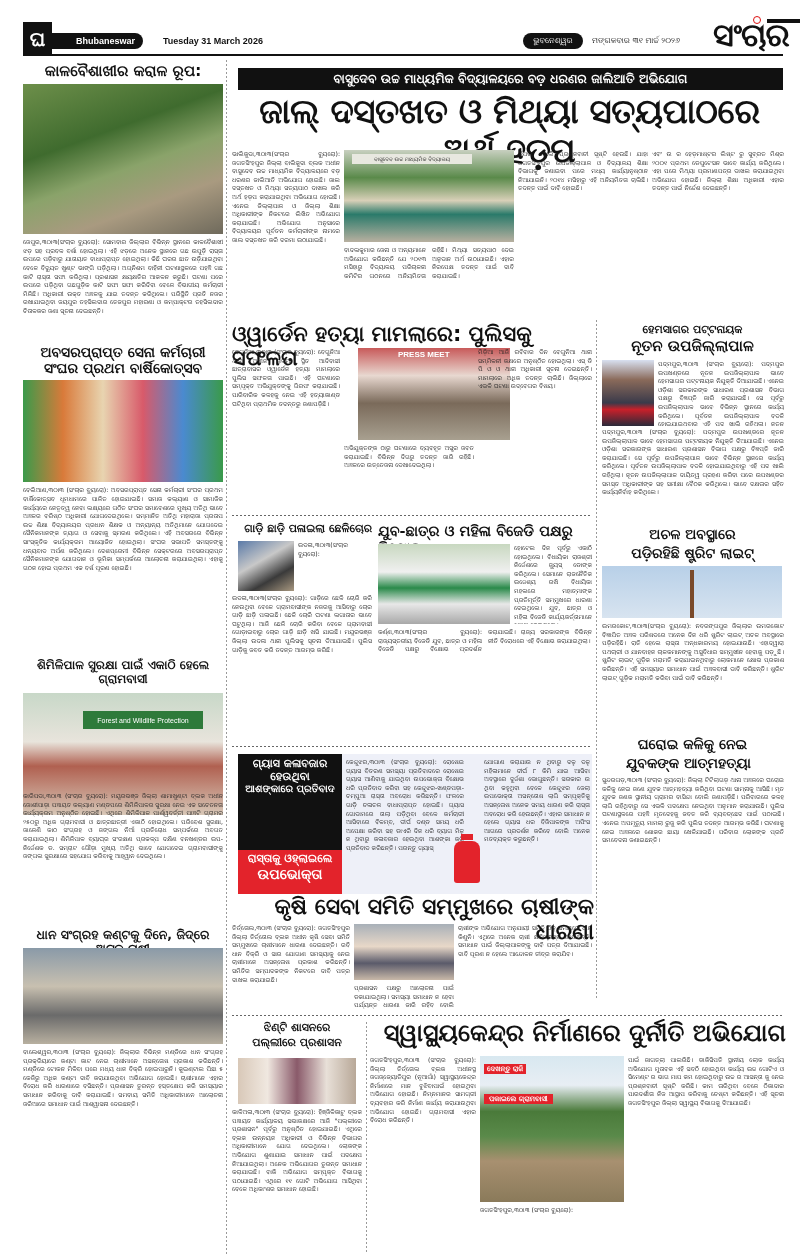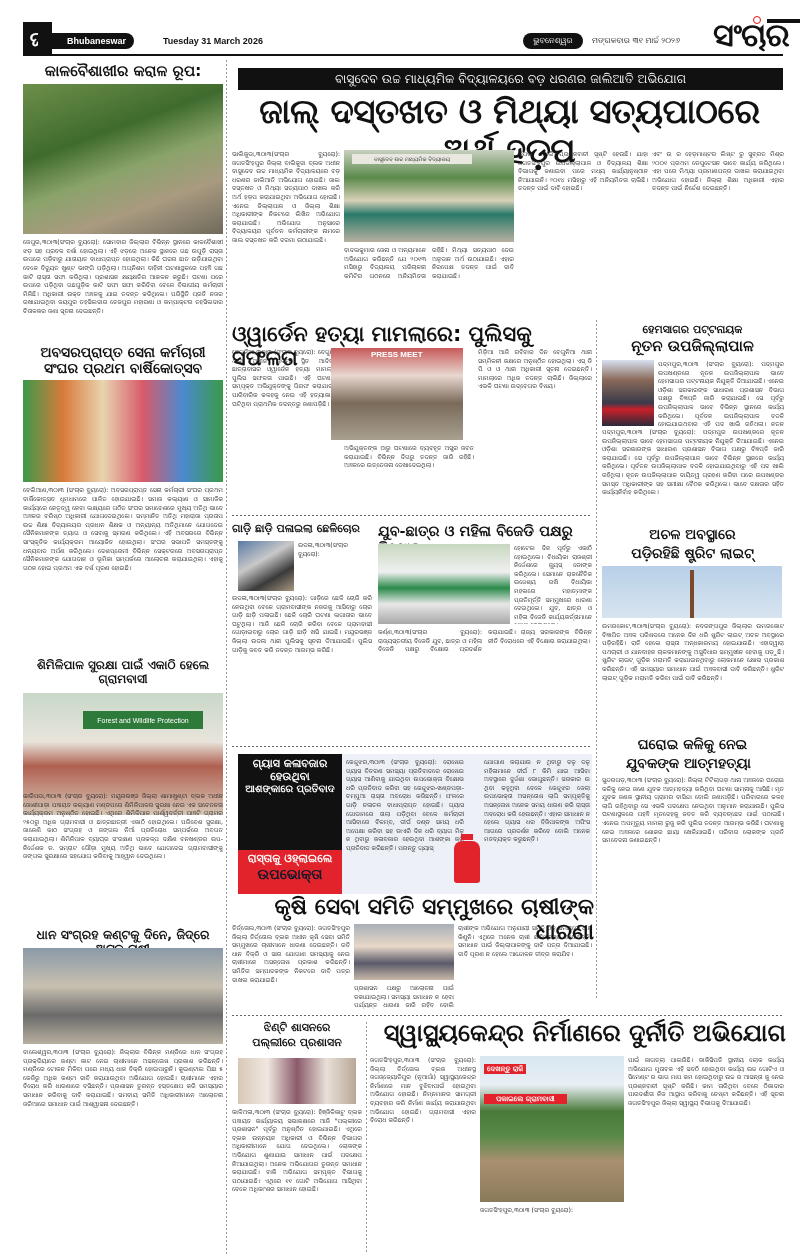--- a/index.html
+++ b/index.html
@@ -2,21 +2,21 @@
 <html><head>
 <meta charset="utf-8">
 <style>
   *{box-sizing:border-box;margin:0;padding:0}
   html,body{width:800px;height:1259px;background:#fff;overflow:hidden}
   body{font-family:"DejaVu Sans",sans-serif;color:#111;position:relative}
   .abs{position:absolute}
   
   .mast{left:23px;top:22px;width:760px;height:34px}
   .pageno{left:0;top:0;width:29px;height:34px;background:#111;color:#fff;font-size:20px;font-weight:bold;display:flex;align-items:center;justify-content:center}
-  .cityL{left:15px;top:11px;width:96px;height:16px;background:#111;color:#fff;border-radius:0 9px 9px 0;font-size:9px;font-weight:bold;display:flex;align-items:center;padding-left:29px;font-family:"Liberation Sans",sans-serif}
+  .cityL{left:24px;top:11px;width:96px;height:16px;background:#111;color:#fff;border-radius:0 9px 9px 0;font-size:9px;font-weight:bold;display:flex;align-items:center;padding-left:29px;font-family:"Liberation Sans",sans-serif}
   .dateL{left:140px;top:11px;font-size:9px;font-weight:bold;font-family:"Liberation Sans",sans-serif;line-height:16px}
   .rule{left:0;top:32px;width:760px;height:2px;background:#111}
   .cityR{left:500px;top:11px;width:60px;height:16px;background:#111;color:#fff;border-radius:9px;font-size:8px;display:flex;align-items:center;justify-content:center}
   .dateR{left:569px;top:11px;font-size:8px;line-height:16px}
   .logo{left:690px;top:-6px;font-size:32px;font-weight:bold;letter-spacing:-1px;font-family:"DejaVu Serif",serif}
   .logo-dot{left:730px;top:-6px;width:8px;height:8px;border-radius:50%;border:1.5px solid #d11}
   .logo-tag{left:744px;top:-3px;width:34px;height:4px;background:#111}
   
   .hl{font-weight:bold;text-align:center;line-height:1.15}
   .body{font-size:6.2px;line-height:8.6px;color:#222;text-align:justify;overflow:hidden}
@@ -54,33 +54,33 @@
   <div class="hl" style="font-size:12px;margin-top:3px">ଶିମିଳିପାଳ ସୁରକ୍ଷା ପାଇଁ ଏକାଠି ହେଲେ ଗ୍ରାମବାସୀ</div>
   <div class="photo abs" style="left:0;top:633px;width:200px;height:122px;background:linear-gradient(180deg,#c8d8c8 0%,#e8e4dc 40%,#b06050 60%,#d8c8b8 100%)">
     <div style="margin:18px 0 0 60px;width:120px;height:18px;background:#2e7a3a;color:#fff;font-size:7px;font-family:'Liberation Sans',sans-serif;display:flex;align-items:center;justify-content:center">Forest and Wildlife Protection</div>
   </div>
   <div class="body abs" style="left:0;top:732px;width:200px;height:128px">କାରିପଦା,୩୦ା୩ (ସଂଚାର ବ୍ୟୁରୋ): ମୟୂରଭଞ୍ଜ ଜିଲ୍ଲା ଶାମାଖୁଣ୍ଟା ବ୍ଲକ ଅଧୀନ ଜୋଶୀପାଡ଼ା ପଞ୍ଚାୟତ କଲ୍ୟାଣ ମଣ୍ଡପରେ ଶିମିଳିପାଳର ସୁରକ୍ଷା ନେଇ ଏକ ସଚେତନତା କାର୍ଯ୍ୟକ୍ରମ ଅନୁଷ୍ଠିତ ହୋଇଛି। ଏଥିରେ ଶିମିଳିପାଳ ପାର୍ଶ୍ୱବର୍ତ୍ତୀ ପାଞ୍ଚଟି ଗ୍ରାମର ୨୫୦ରୁ ଅଧିକ ଗ୍ରାମବାସୀ ଓ ଛାତ୍ରଛାତ୍ରୀ ଏକାଠି ହୋଇଥିଲେ। ପରିବେଶ ସୁରକ୍ଷା, ଜାଳେଣି କାଠ ସଂଗ୍ରହ ଓ ଜଙ୍ଗଲ ନିଆଁ ପ୍ରତିରୋଧ ସମ୍ପର୍କରେ ଅବଗତ କରାଯାଇଥିଲା। ଶିମିଳିପାଳ ବ୍ୟାଘ୍ର ସଂରକ୍ଷଣ ପ୍ରକଳ୍ପ ଦକ୍ଷିଣ ବନଖଣ୍ଡର ଉପ-ନିର୍ଦ୍ଦେଶକ ଡ. ସମ୍ରାଟ ଗୌଡ଼ା ମୁଖ୍ୟ ଅତିଥି ଭାବେ ଯୋଗଦେଇ ଗ୍ରାମବାସୀଙ୍କୁ ଜଙ୍ଗଲ ସୁରକ୍ଷାରେ ସହଯୋଗ କରିବାକୁ ଆହ୍ୱାନ ଦେଇଥିଲେ।</div>
   <div class="hl abs" style="left:0;top:868px;width:200px;font-size:12.5px">ଧାନ ସଂଗ୍ରହ କଣ୍ଟକୁ ଦିନେ, ଜିଦ୍‌ରେ ଅଟଳ ଚାଷୀ</div>
   <div class="photo abs" style="left:0;top:888px;width:200px;height:96px;background:linear-gradient(180deg,#8a9aa8 0%,#c8c0b0 40%,#6a6a6a 70%,#b8b0a0 100%)"></div>
   <div class="body abs" style="left:0;top:988px;width:200px;height:205px">ବାଲେଶ୍ୱର,୩୦ା୩ (ସଂଚାର ବ୍ୟୁରୋ): ଜିଲ୍ଲାର ବିଭିନ୍ନ ମଣ୍ଡିରେ ଧାନ ସଂଗ୍ରହ ପ୍ରକ୍ରିୟାରେ କଣ୍ଟା କାଟ ନେଇ ଚାଷୀମାନେ ଅସନ୍ତୋଷ ପ୍ରକାଶ କରିଛନ୍ତି। ମଣ୍ଡିରେ ଟୋକନ ମିଳିବା ପରେ ମଧ୍ୟ ଧାନ ବିକ୍ରି ହୋଇପାରୁନି। କୁଇଣ୍ଟାଲ ପିଛା ୫ କେଜିରୁ ଅଧିକ କଣ୍ଟା ଦାବି କରାଯାଉଥିବା ଅଭିଯୋଗ ହୋଇଛି। ଚାଷୀମାନେ ଏହାର ବିରୋଧ କରି ଧାରଣାରେ ବସିଛନ୍ତି। ପ୍ରଶାସନ ତୁରନ୍ତ ହସ୍ତକ୍ଷେପ କରି ସମସ୍ୟାର ସମାଧାନ କରିବାକୁ ଦାବି କରାଯାଇଛି। ସମବାୟ ସମିତି ଅଧିକାରୀମାନେ ଆଲୋଚନା ଜରିଆରେ ସମାଧାନ ପାଇଁ ଆଶ୍ୱାସନା ଦେଇଛନ୍ତି।</div>
 </div>
 
-<div class="abs" style="left:238px;top:68px;width:545px;height:22px;background:#111;color:#fff;font-size:12.5px;font-weight:normal;display:flex;align-items:center;justify-content:center">ବାସୁଦେବ ଉଚ୍ଚ ମାଧ୍ୟମିକ ବିଦ୍ୟାଳୟରେ ବଡ଼ ଧରଣର ଜାଲିଆତି ଅଭିଯୋଗ</div>
+<div class="abs" style="left:238px;top:68px;width:545px;height:22px;background:#111;color:#fff;font-size:12.5px;font-weight:bold;display:flex;align-items:center;justify-content:center">ବାସୁଦେବ ଉଚ୍ଚ ମାଧ୍ୟମିକ ବିଦ୍ୟାଳୟରେ ବଡ଼ ଧରଣର ଜାଲିଆତି ଅଭିଯୋଗ</div>
 <div class="abs hl" style="left:232px;top:92px;width:555px;font-size:34px;letter-spacing:-0.5px">ଜାଲ୍ ଦସ୍ତଖତ ଓ ମିଥ୍ୟା ସତ୍ୟପାଠରେ ଅର୍ଥ ହଡ଼ପ</div>
 <div class="abs body" style="left:232px;top:150px;width:108px;height:166px">ଭାଲିକୁଦା,୩୦ା୩(ସଂଚାର ବ୍ୟୁରୋ): ଜଗତସିଂହପୁର ଜିଲ୍ଲା ବାଲିକୁଦା ବ୍ଲକ ଅଧୀନ ବାସୁଦେବ ଉଚ୍ଚ ମାଧ୍ୟମିକ ବିଦ୍ୟାଳୟରେ ବଡ଼ ଧରଣର ଜାଲିଆତି ଅଭିଯୋଗ ହୋଇଛି। ଜାଲ ଦସ୍ତଖତ ଓ ମିଥ୍ୟା ସତ୍ୟପାଠ ଦାଖଲ କରି ଅର୍ଥ ହଡ଼ପ କରାଯାଇଥିବା ଅଭିଯୋଗ ହୋଇଛି। ଏନେଇ ଜିଲ୍ଲାପାଳ ଓ ଜିଲ୍ଲା ଶିକ୍ଷା ଅଧିକାରୀଙ୍କ ନିକଟରେ ଲିଖିତ ଅଭିଯୋଗ କରାଯାଇଛି। ଅଭିଯୋଗ ଅନୁସାରେ ବିଦ୍ୟାଳୟର ପୂର୍ବତନ କର୍ମଚାରୀଙ୍କ ନାମରେ ଜାଲ ଦସ୍ତଖତ କରି ଦରମା ଉଠାଯାଇଛି।</div>
 <div class="abs photo" style="left:344px;top:150px;width:170px;height:92px;background:linear-gradient(180deg,#c8d0c0 0%,#5a8a4a 30%,#d8d0b8 55%,#2a7a6a 70%,#b8b0a0 100%)">
   <div style="margin:4px 0 0 8px;width:120px;height:10px;background:#e8e8e0;font-size:5.5px;color:#222;display:flex;align-items:center;justify-content:center">ବାସୁଦେବ ଉଚ୍ଚ ମାଧ୍ୟମିକ ବିଦ୍ୟାଳୟ</div>
 </div>
 <div class="abs body" style="left:344px;top:246px;width:170px;height:70px;column-count:2;column-gap:6px">ବାଦଲକୁମାର ଜେନା ଓ ଅନ୍ୟମାନେ ଅଭିଯୋଗ କରିଛନ୍ତି ଯେ ୨୦୧୩ ମସିହାରୁ ବିଦ୍ୟାଳୟ ପରିଚାଳନା କମିଟିର ଗଠନରେ ଅନିୟମିତତା ରହିଛି। ମିଥ୍ୟା ସତ୍ୟପାଠ ଦେଇ ଅନୁଦାନ ଅର୍ଥ ଉଠାଯାଇଛି। ଏହାର ନିରପେକ୍ଷ ତଦନ୍ତ ପାଇଁ ଦାବି କରାଯାଇଛି।</div>
 <div class="abs body" style="left:518px;top:150px;width:130px;height:166px">କିପରି, ବୋଲି ପ୍ରଶ୍ନବାଚୀ ସୃଷ୍ଟି ହେଉଛି। ଯାହା ଜଗତସିଂହପୁର ଉପଜିଲ୍ଲାପାଳ ଓ ବିଦ୍ୟାଳୟ ଶିକ୍ଷା ବିଭାଗକୁ ଜଣାଇବା ପରେ ମଧ୍ୟ କାର୍ଯ୍ୟାନୁଷ୍ଠାନ ନିଆଯାଇନି। ୨୦୧୪ ମସିହାରୁ ଏହି ଅନିୟମିତତା ଚାଲିଛି। ତଦନ୍ତ ପାଇଁ ଦାବି ହୋଇଛି।</div>
 <div class="abs body" style="left:652px;top:150px;width:132px;height:166px">ଏବଂ ଉ ର ହେଡ଼ମାଷ୍ଟର ଲିଷ୍ଟ ରୁ ସୁବ୍ରତ ମିଶ୍ର ୨୦୦୧ ପ୍ରଥମ ଡେପୁଟେସନ ଭାବେ କାର୍ଯ୍ୟ କରିଥିଲେ। ଏହା ପରେ ମିଥ୍ୟା ପ୍ରମାଣପତ୍ର ଦାଖଲ କରାଯାଇଥିବା ଅଭିଯୋଗ ହୋଇଛି। ଜିଲ୍ଲା ଶିକ୍ଷା ଅଧିକାରୀ ଏହାର ତଦନ୍ତ ପାଇଁ ନିର୍ଦ୍ଦେଶ ଦେଇଛନ୍ତି।</div>
 
 <div class="abs hl" style="left:232px;top:322px;width:360px;font-size:21px;text-align:left">ଓ୍ୱାର୍ଡେନ ହତ୍ୟା ମାମଲାରେ: ପୁଲିସକୁ ସଫଳତା</div>
 <div class="abs body" style="left:232px;top:348px;width:108px;height:150px">ବେଗୁନିଆ,୩୦ା୩ (ସଂଚାର ବ୍ୟୁରୋ): ବେଗୁନିଆ ଥାନା ଅଧୀନ ଜଳମା ସ୍ଥିତ ଆଦିବାସୀ ଛାତ୍ରାବାସର ଓ୍ୱାର୍ଡେନ ହତ୍ୟା ମାମଲାରେ ପୁଲିସ ସଫଳତା ପାଇଛି। ଏହି ଘଟଣାରେ ସମ୍ପୃକ୍ତ ଅଭିଯୁକ୍ତଙ୍କୁ ଗିରଫ କରାଯାଇଛି। ପାରିବାରିକ କଳହକୁ ନେଇ ଏହି ହତ୍ୟାକାଣ୍ଡ ଘଟିଥିବା ପ୍ରାଥମିକ ତଦନ୍ତରୁ ଜଣାପଡ଼ିଛି।</div>
-<div class="abs photo" style="left:331px;top:348px;width:132px;height:92px;background:linear-gradient(180deg,#c85a5a 0%,#e8d8d0 30%,#7a6a5a 60%,#a8a090 100%)">
+<div class="abs photo" style="left:358px;top:348px;width:152px;height:92px;background:linear-gradient(180deg,#c85a5a 0%,#e8d8d0 30%,#7a6a5a 60%,#a8a090 100%)">
   <div style="margin:2px 0 0 40px;font-size:8px;color:#fff;font-weight:bold;font-family:'Liberation Sans',sans-serif">PRESS MEET</div>
 </div>
 <div class="abs body" style="left:344px;top:444px;width:130px;height:54px">ଅଭିଯୁକ୍ତଙ୍କ ଠାରୁ ଘଟଣାରେ ବ୍ୟବହୃତ ଅସ୍ତ୍ର ଜବତ କରାଯାଇଛି। ବିଭିନ୍ନ ଦିଗରୁ ତଦନ୍ତ ଜାରି ରହିଛି। ଅଞ୍ଚଳରେ ଉତ୍ତେଜନା ଦେଖାଦେଇଥିଲା।</div>
 <div class="abs body" style="left:478px;top:348px;width:114px;height:150px">ମିଡ଼ିଆ ଆଜି ରବିବାର ଦିନ ବେଗୁନିଆ ଥାନା ସମ୍ମିଳନୀ କକ୍ଷରେ ଅନୁଷ୍ଠିତ ହୋଇଥିଲା। ଏସ୍ ଡି ପି ଓ ଓ ଥାନା ଅଧିକାରୀ ସୂଚନା ଦେଇଛନ୍ତି। ମାମଲାରେ ଅଧିକ ତଦନ୍ତ ଚାଲିଛି। ଜିଲ୍ଲାରେ ଏଭଳି ଘଟଣା ଉଦ୍ବେଗର ବିଷୟ।</div>
 <div class="abs hsep" style="left:232px;top:515px;width:360px"></div>
 
 <div class="abs hl" style="left:600px;top:324px;width:185px;font-size:11px">ହେମସାଗର ପଟ୍ଟନାୟକ</div>
 <div class="abs hl" style="left:600px;top:338px;width:185px;font-size:15px">ନୂତନ ଉପଜିଲ୍ଲାପାଳ</div>
 <div class="abs photo" style="left:602px;top:360px;width:52px;height:66px;background:linear-gradient(180deg,#d8e0f0 0%,#8a6a5a 30%,#3a3a4a 65%,#c8202a 75%,#2a2a3a 100%)"></div>
 <div class="abs body" style="left:658px;top:360px;width:126px;height:66px">ପଦ୍ମପୁର,୩୦ା୩ (ସଂଚାର ବ୍ୟୁରୋ): ପଦ୍ମପୁର ଉପଖଣ୍ଡରେ ନୂତନ ଉପଜିଲ୍ଲାପାଳ ଭାବେ ହେମସାଗର ପଟ୍ଟନାୟକ ନିଯୁକ୍ତି ଦିଆଯାଇଛି। ଏନେଇ ଓଡ଼ିଶା ସରକାରଙ୍କ ସାଧାରଣ ପ୍ରଶାସନ ବିଭାଗ ପକ୍ଷରୁ ବିଜ୍ଞପ୍ତି ଜାରି କରାଯାଇଛି। ସେ ପୂର୍ବରୁ ଉପଜିଲ୍ଲାପାଳ ଭାବେ ବିଭିନ୍ନ ସ୍ଥାନରେ କାର୍ଯ୍ୟ କରିଥିଲେ। ପୂର୍ବତନ ଉପଜିଲ୍ଲାପାଳ ବଦଳି ହୋଇଯାଇଥିବାରୁ ଏହି ପଦ ଖାଲି ରହିଥିଲା। ନୂତନ ଉପଜିଲ୍ଲାପାଳ ଦାୟିତ୍ୱ ଗ୍ରହଣ କରିବା ପରେ ଉପଖଣ୍ଡର ସମସ୍ତ ଅଧିକାରୀଙ୍କ ସହ ସମୀକ୍ଷା ବୈଠକ କରିଥିଲେ। ଭାବେ ଦକ୍ଷତାର ସହିତ କାର୍ଯ୍ୟନିର୍ବାହ କରିଥିଲେ।</div>
@@ -88,39 +88,39 @@
 <div class="abs hl" style="left:600px;top:526px;width:185px;font-size:14px">ଅଚଳ ଅବସ୍ଥାରେ</div>
 <div class="abs hl" style="left:600px;top:545px;width:185px;font-size:14px">ପଡ଼ିରହିଛି ଷ୍ଟ୍ରିଟ ଲାଇଟ୍</div>
 <div class="abs photo" style="left:602px;top:566px;width:180px;height:52px;background:linear-gradient(180deg,#b8d0e8 0%,#d8e4f0 100%)">
   <div style="margin:4px 0 0 88px;width:4px;height:48px;background:#7a4a2a"></div>
 </div>
 <div class="abs body" style="left:602px;top:622px;width:182px;height:112px">ଉମରକୋଟ,୩୦ା୩(ସଂଚାର ବ୍ୟୁରୋ): ନବରଙ୍ଗପୁର ଜିଲ୍ଲାର ଉମରକୋଟ ବିଜ୍ଞାପିତ ଅଞ୍ଚଳ ପରିଷଦରେ ଅନେକ ଦିନ ଧରି ଷ୍ଟ୍ରିଟ ଲାଇଟ୍ ଅଚଳ ଅବସ୍ଥାରେ ପଡ଼ିରହିଛି। ରାତି ହେଲେ ରାସ୍ତା ଅନ୍ଧକାରମୟ ହୋଇଯାଉଛି। ଏହାଦ୍ୱାରା ପଥଚାରୀ ଓ ଯାନବାହନ ଚାଳକମାନଙ୍କୁ ଅସୁବିଧାର ସମ୍ମୁଖୀନ ହେବାକୁ ପଡ଼ୁଛି। ଷ୍ଟ୍ରିଟ ଲାଇଟ୍ ଗୁଡ଼ିକ ମରାମତି କରାଯାଇନଥିବାରୁ ଲୋକମାନେ କ୍ଷୋଭ ପ୍ରକାଶ କରିଛନ୍ତି। ଏହି ସମସ୍ୟାର ସମାଧାନ ପାଇଁ ଅଞ୍ଚଳବାସୀ ଦାବି କରିଛନ୍ତି। ଷ୍ଟ୍ରିଟ ଲାଇଟ୍ ଗୁଡ଼ିକ ମରାମତି କରିବା ପାଇଁ ଦାବି କରିଛନ୍ତି।</div>
 <div class="abs hl" style="left:600px;top:736px;width:185px;font-size:14px">ଘରୋଇ କଳିକୁ ନେଇ</div>
 <div class="abs hl" style="left:596px;top:755px;width:185px;font-size:14px">ଯୁବକଙ୍କ ଆତ୍ମହତ୍ୟା</div>
 <div class="abs body" style="left:602px;top:776px;width:182px;height:222px">ସୁନ୍ଦରଗଡ଼,୩୦ା୩ (ସଂଚାର ବ୍ୟୁରୋ): ଜିଲ୍ଲା ଟିଟିଲାଗଡ଼ ଥାନା ଅଞ୍ଚଳରେ ଘରୋଇ କଳିକୁ ନେଇ ଜଣେ ଯୁବକ ଆତ୍ମହତ୍ୟା କରିଥିବା ଘଟଣା ସାମ୍ନାକୁ ଆସିଛି। ମୃତ ଯୁବକ ଜଣକ ସ୍ଥାନୀୟ ଗ୍ରାମର ବାସିନ୍ଦା ବୋଲି ଜଣାପଡ଼ିଛି। ପରିବାରରେ କଳହ ଲାଗି ରହିଥିବାରୁ ସେ ଏଭଳି ପଦକ୍ଷେପ ନେଇଥିବା ଅନୁମାନ କରାଯାଉଛି। ପୁଲିସ ଘଟଣାସ୍ଥଳରେ ପହଞ୍ଚି ମୃତଦେହକୁ ଜବତ କରି ବ୍ୟବଚ୍ଛେଦ ପାଇଁ ପଠାଇଛି। ଏନେଇ ଅପମୃତ୍ୟୁ ମାମଲା ରୁଜୁ କରି ପୁଲିସ ତଦନ୍ତ ଆରମ୍ଭ କରିଛି। ଘଟଣାକୁ ନେଇ ଅଞ୍ଚଳରେ ଶୋକର ଛାୟା ଖେଳିଯାଇଛି। ପରିବାର ଲୋକଙ୍କ ପ୍ରତି ସମବେଦନା ଜଣାଇଛନ୍ତି।</div>
 
-<div class="abs hl" style="left:232px;top:523px;width:140px;font-size:11px;text-align:left">ଗାଡ଼ି ଛାଡ଼ି ପଳାଇଲା ଛେଳିଚୋର</div>
+<div class="abs hl" style="left:232px;top:523px;width:140px;font-size:11px;text-align:right">ଗାଡ଼ି ଛାଡ଼ି ପଳାଇଲା ଛେଳିଚୋର</div>
 <div class="abs photo" style="left:238px;top:541px;width:56px;height:50px;background:linear-gradient(150deg,#5a7aa8 0%,#c8c8c8 40%,#3a3a3a 70%,#a89880 100%)"></div>
 <div class="abs body" style="left:298px;top:541px;width:72px;height:50px">ଉଦଳା,୩୦ା୩(ସଂଚାର ବ୍ୟୁରୋ):</div>
 <div class="abs body" style="left:232px;top:594px;width:140px;height:148px">ଉଦଳା,୩୦ା୩(ସଂଚାର ବ୍ୟୁରୋ): ଗାଡ଼ିରେ ଛେଳି ଚୋରି କରି ନେଉଥିବା ବେଳେ ଗ୍ରାମବାସୀଙ୍କ ନଜରକୁ ଆସିବାରୁ ଚୋର ଗାଡ଼ି ଛାଡ଼ି ପଳାଇଛି। ଛେଳି ଚୋରି ଘଟଣା ଲଗାତାର ଭାବେ ଘଟୁଥିଲା। ଆଜି ଛେଳି ଚୋରି କରିବା ବେଳେ ଗ୍ରାମବାସୀ ଗୋଡ଼ାଇବାରୁ ଚୋର ଗାଡ଼ି ଛାଡ଼ି ଖସି ଯାଇଛି। ମୟୂରଭଞ୍ଜ ଜିଲ୍ଲା ଉଦଳା ଥାନା ପୁଲିସକୁ ସୂଚନା ଦିଆଯାଇଛି। ପୁଲିସ ଗାଡ଼ିକୁ ଜବତ କରି ତଦନ୍ତ ଆରମ୍ଭ କରିଛି।</div>
 
 <div class="abs hl" style="left:378px;top:523px;width:214px;font-size:14.5px;text-align:left">ଯୁବ-ଛାତ୍ର ଓ ମହିଳା ବିଜେଡି ପକ୍ଷରୁ ବିକ୍ଷୋଭ</div>
 <div class="abs photo" style="left:378px;top:544px;width:132px;height:80px;background:linear-gradient(180deg,#c8d8c0 0%,#f0f0f0 35%,#2a8a4a 55%,#e8e8e8 75%,#a8a8a8 100%)"></div>
 <div class="abs body" style="left:514px;top:544px;width:78px;height:80px">ହୋଟେଲ ଦିନ ପୂର୍ବରୁ ଏକାଠି ହୋଇଥିଲେ। ବିଧାୟିକା ରାଜଶ୍ରୀ ନିର୍ଦ୍ଦେଶରେ ଜ୍ୟୁସ୍ ଡୋଙ୍କ କରିଥିଲେ। ସେମାନେ ରାଜନୈତିକ ଉଦ୍ଦେଶ୍ୟ ରଖି ବିଧାୟିକା ମହଲରେ ମହାତ୍ମାଙ୍କ ପ୍ରତିମୂର୍ତ୍ତି ସମ୍ମୁଖରେ ଧାରଣା ଦେଇଥିଲେ। ଯୁବ, ଛାତ୍ର ଓ ମହିଳା ବିଜେଡି କାର୍ଯ୍ୟକର୍ତ୍ତାମାନେ ଯୋଗ ଦେଇଥିଲେ।</div>
 <div class="abs body" style="left:378px;top:628px;width:214px;height:114px;column-count:2;column-gap:6px">କର୍ଣ୍ଣ,୩୦ା୩(ସଂଚାର ବ୍ୟୁରୋ): ରାଜ୍ୟସ୍ତରୀୟ ବିଜେଡି ଯୁବ, ଛାତ୍ର ଓ ମହିଳା ବିଜେଡି ପକ୍ଷରୁ ବିକ୍ଷୋଭ ପ୍ରଦର୍ଶନ କରାଯାଇଛି। ରାଜ୍ୟ ସରକାରଙ୍କ ବିଭିନ୍ନ ନୀତି ବିରୋଧରେ ଏହି ବିକ୍ଷୋଭ କରାଯାଇଥିଲା।</div>
 <div class="abs hsep" style="left:232px;top:746px;width:360px"></div>
 
 <div class="abs" style="left:238px;top:754px;width:104px;height:96px;background:#111">
   <div class="hl" style="color:#fff;font-size:11px;margin-top:4px">ଗ୍ୟାସ କଳାବଜାର</div>
   <div class="hl" style="color:#fff;font-size:11px">ହେଉଥିବା</div>
   <div class="hl" style="color:#fff;font-size:10px">ଆଶଙ୍କାରେ ପ୍ରତିବାଦ</div>
 </div>
 <div class="abs" style="left:238px;top:850px;width:104px;height:44px;background:#e3232b">
   <div class="hl" style="color:#fff;font-size:11px;margin-top:3px">ରାସ୍ତାକୁ ଓହ୍ଲାଇଲେ</div>
-  <div class="hl" style="color:#0f172a;font-size:14px">ଉପଭୋକ୍ତା</div>
+  <div class="hl" style="color:#ffffff;font-size:14px">ଉପଭୋକ୍ତା</div>
 </div>
 <div class="abs" style="left:342px;top:754px;width:250px;height:140px;background:#eef0f8"></div>
 <div class="abs body" style="left:346px;top:758px;width:118px;height:132px">କେନ୍ଦୁଝର,୩୦ା୩ (ସଂଚାର ବ୍ୟୁରୋ): ରୋଷେଇ ଗ୍ୟାସ ବିତରଣ ସମସ୍ୟା ପ୍ରତିବାଦରେ ରୋଷେଇ ଗ୍ୟାସ ଆଣିବାକୁ ଯାଇଥିବା ଉପଭୋକ୍ତା ବିକ୍ଷୋଭ ଧରି ପ୍ରତିବାଦ କରିବା ସହ କେନ୍ଦୁଝର-ଖଣ୍ଡପଡ଼ା-ଚମ୍ପୁଆ ରାସ୍ତା ଅବରୋଧ କରିଛନ୍ତି। ଫଳରେ ଗାଡ଼ି ଚଳାଚଳ ବାଧାପ୍ରାପ୍ତ ହୋଇଛି। ଗ୍ୟାସ ଗୋଦାମରେ ତାଲା ପଡ଼ିଥିବା ବେଳେ କର୍ମଚାରୀ ଆସିବାରେ ବିଳମ୍ବ, ଦୀର୍ଘ ଦଣ୍ଡ ସମୟ ଧରି ଅପେକ୍ଷା କରିବା ସହ ଡାଏରି ଦିନ ଧରି ବ୍ୟାଗ ମିଳୁ ନ ଥିବାରୁ କଳାବଜାର ହେଉଥିବା ଆଶଙ୍କା କରି ପ୍ରତିବାଦ କରିଛନ୍ତି। ପରନ୍ତୁ ଗ୍ୟାସ୍</div>
 <div class="abs" style="left:454px;top:834px;width:26px;height:50px">
   <div style="margin:0 auto;width:12px;height:6px;background:#e3232b"></div>
   <div style="margin:1px auto 0;width:26px;height:42px;background:#e3232b;border-radius:8px 8px 3px 3px"></div>
 </div>
 <div class="abs body" style="left:484px;top:758px;width:106px;height:132px">ଯୋଗାଣ କରାଯାଉ ନ ଥିବାରୁ ଦଳୁ ଦଳୁ ମହିଳାମାନେ ଦୀର୍ଘ ୮ କିମି ଯାଇ ଆସିବା ଅବସ୍ଥାରେ ଦୁର୍ଦ୍ଦଶା ଭୋଗୁଛନ୍ତି। ସରକାର ଉ ଥିବା କହୁଥିବା ବେଳେ କେନ୍ଦୁଝର ଜେଲା ଉପଭୋକ୍ତା ଅସନ୍ତୋଷ ଲାଗି ସମ୍ପୃକ୍ତିକୁ ଅସନ୍ତୋଷ ଅନେକ ସମୟ ଧାରଣ କରି ରାସ୍ତା ଅବରୋଧ କରି ହେଉଛନ୍ତି। ଏହାର ସମାଧାନ ନ ହେଲେ ଗ୍ୟାସ ଧର ବିଜିପାଳଙ୍କ ଅଫିସ ଆଗରେ ପ୍ରଦର୍ଶନ କରିବେ ବୋଲି ଅନେକ ମତବ୍ୟକ୍ତ କରୁଛନ୍ତି।</div>
 
 <div class="abs hl" style="left:232px;top:894px;width:362px;font-size:22px;text-align:right">କୃଷି ସେବା ସମିତି ସମ୍ମୁଖରେ ଚାଷୀଙ୍କ ଧାରଣା</div>
@@ -133,16 +133,16 @@
 <div class="abs hl" style="left:232px;top:1022px;width:130px;font-size:11px">ଝିଣ୍ଟି ଶାସନରେ</div>
 <div class="abs hl" style="left:232px;top:1037px;width:130px;font-size:11px">ପଲ୍ଲୀରେ ପ୍ରଶାସନ</div>
 <div class="abs photo" style="left:238px;top:1058px;width:118px;height:46px;background:linear-gradient(90deg,#d8c8b8 0%,#f0e8e0 25%,#8a5a6a 50%,#e8e0d8 75%,#b8a898 100%)"></div>
 <div class="abs body" style="left:232px;top:1108px;width:130px;height:146px">କାଳିଅଳା,୩୦ା୩ (ସଂଚାର ବ୍ୟୁରୋ): ହିଞ୍ଜିଳିକାଟୁ ବ୍ଲକ ପଞ୍ଚାୟତ କାର୍ଯ୍ୟାଳୟ ସଭାକକ୍ଷରେ ଆଜି "ପଲ୍ଲୀରେ ପ୍ରଶାସନ" ପୂର୍ବରୁ ଅନୁଷ୍ଠିତ ହୋଇଯାଇଛି। ଏଥିରେ ବ୍ଲକ ଉନ୍ନୟନ ଅଧିକାରୀ ଓ ବିଭିନ୍ନ ବିଭାଗର ଅଧିକାରୀମାନେ ଯୋଗ ଦେଇଥିଲେ। ଲୋକଙ୍କ ଅଭିଯୋଗ ଶୁଣାଯାଇ ସମାଧାନ ପାଇଁ ପଦକ୍ଷେପ ନିଆଯାଇଥିଲା। ଅନେକ ଅଭିଯୋଗର ତୁରନ୍ତ ସମାଧାନ କରାଯାଇଛି। ବାକି ଅଭିଯୋଗ ସମ୍ପୃକ୍ତ ବିଭାଗକୁ ପଠାଯାଇଛି। ଏଥିରେ ୧୧ ଗୋଟି ଅଭିଯୋଗ ଆସିଥିବା ବେଳେ ଅଧିକାଂଶର ସମାଧାନ ହୋଇଛି।</div>
 <div class="abs vsep" style="left:366px;top:1022px;height:232px"></div>
 
 <div class="abs hl" style="left:370px;top:1020px;width:416px;font-size:24px;text-align:right">ସ୍ୱାସ୍ଥ୍ୟକେନ୍ଦ୍ର ନିର୍ମାଣରେ ଦୁର୍ନୀତି ଅଭିଯୋଗ</div>
 <div class="abs body" style="left:370px;top:1056px;width:106px;height:198px">ଜଗତସିଂହପୁର,୩୦ା୩ (ସଂଚାର ବ୍ୟୁରୋ): ଜିଲ୍ଲା ତିର୍ତ୍ତୋଲ ବ୍ଲକ ଅଧୀନସ୍ଥ ଜଗଜ୍ଜ୍ୟୋତିପୁର (ନୂଆଗାଁ) ସ୍ୱାସ୍ଥ୍ୟକେନ୍ଦ୍ର ନିର୍ମାଣରେ ମାନ ବୁଝିବାପାଇଁ ହୋଇଥିବା ଅଭିଯୋଗ ହୋଇଛି। ନିମ୍ନମାନର ସାମଗ୍ରୀ ବ୍ୟବହାର କରି ନିର୍ମାଣ କାର୍ଯ୍ୟ କରାଯାଉଥିବା ଅଭିଯୋଗ ହୋଇଛି। ଗ୍ରାମବାସୀ ଏହାର ବିରୋଧ କରିଛନ୍ତି।</div>
 <div class="abs photo" style="left:480px;top:1056px;width:144px;height:146px;background:linear-gradient(180deg,#d8e8f0 0%,#e8eef4 20%,#4a7a3a 38%,#5a8a4a 55%,#a89070 72%,#8a7a5a 100%)">
   <div style="margin:6px 0 12px 4px;display:inline-block;background:#e3232b;color:#fff;font-size:7px;font-weight:bold;padding:1px 3px">ଦେଖନ୍ତୁ ରାଜି</div><br>
-  <div style="margin:2px 0 0 4px;display:inline-block;background:#e3232b;color:#fff;font-size:7px;font-weight:bold;padding:1px 12px">ପକାଇଲେ ଗ୍ରାମବାସୀ</div>
+  <div style="margin:2px 0 0 4px;display:inline-block;background:#e3232b;color:#fff;font-size:7px;font-weight:bold;padding:1px 5px">ପକାଇଲେ ଗ୍ରାମବାସୀ</div>
 </div>
 <div class="abs body" style="left:480px;top:1206px;width:144px;height:48px">ଜଗତସିଂହପୁର,୩୦ା୩ (ସଂଚାର ବ୍ୟୁରୋ):</div>
 <div class="abs body" style="left:628px;top:1056px;width:156px;height:198px">ପାଇଁ ଜାଗତ୍ଲା ପାଲରିଛି। ଡାକିସିପତି ସ୍ଥାନୀୟ ଲୋକ କାର୍ଯ୍ୟ ଅଭିଯୋଗ ମୁତାବକ ଏହି ସବଠି ହୋଇଥିବା କାର୍ଯ୍ୟ ଉଚ୍ଚ ଗୋଟିଏ ଓ ସିମେଣ୍ଟ ର ଭାଗ ମାପ କମ ହୋଇଥିବାରୁ ଉଚ୍ଚ ର ଆସନ୍ତା କୁ ନେଇ ପ୍ରଶ୍ନବାଚୀ ସୃଷ୍ଟି କରିଛି। କାମ ତାରିଥିବା ବେଳେ ଠିକାଦାର ପାରଦର୍ଶୀତା ନିଜ ଆସ୍ଥାପ କରିବାକୁ ଚେଷ୍ଟା କରିଛନ୍ତି। ଏହି ସୂଚନା ଜଗତସିଂହପୁର ଜିଲ୍ଲା ସ୍ୱାସ୍ଥ୍ୟ ବିଭାଗକୁ ଦିଆଯାଇଛି।</div>
 
 </body></html>

